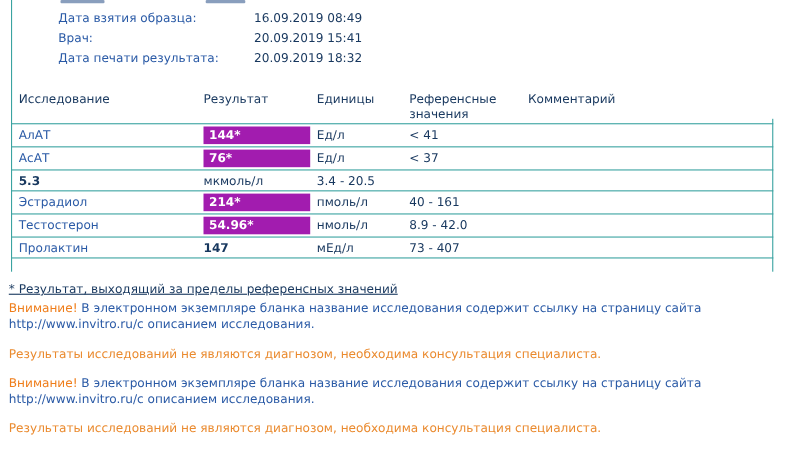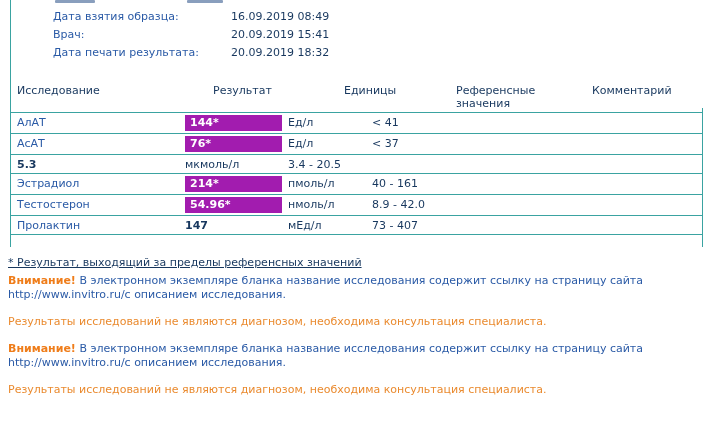--- a/index.html
+++ b/index.html
@@ -30,37 +30,37 @@
   
   .rtable { position:absolute; top:82px; left:10px; width:693px; }
   .trow {
     display:grid;
     grid-template-columns:175px 103px 84px 108px 1fr;
     border-bottom:1px solid #3aa3a1;
     align-items:start;
   }
   .trow > div { padding:3px 2px 2px 0; }
   .trow > div:first-child { padding-left:7px; }
-  .thead { border-bottom:1px solid #3aa3a1;gap:28px; }
+  .thead { border-bottom:1px solid #3aa3a1; }
   .thead > div { color:#17375e; padding-top:2px; padding-bottom:2px; line-height:13px; }
   .cell-ref-header { width:100px; }
   .test-name { color:#2a5aa6; }
   .result-pill { font-weight:bold; color:#17375e; display:inline-block; min-width:20px; }
   .result-pill.flagged {
     background:#a21caf; color:#ffffff; width:97px;
     padding:1px 0 2px 5px; margin-top:-1px;
   }
   .units-cell, .ref-cell { color:#17375e; }
   .comment-cell { color:#17375e; white-space:pre-line; line-height:13px; padding-top:3px; }
 
   
   .footnote { position:absolute; top:256px; left:8px; color:#17375e;text-decoration:underline; }
   .notices { position:absolute; top:274px; left:8px; width:706px; }
   .notice { line-height:14px; margin-bottom:13px; white-space:pre-line; }
-  .notice .prefix { color:#ef7d1a;font-weight:bold; }
+  .notice .prefix { color:#ef7d1a; }
   .notice .body { color:#2a5aa6; }
   .disclaimer { color:#ea8a2e; line-height:14px; margin-bottom:13px; }
   .notice2 { margin-top:2px; }
 </style>
 </head>
 <body>
 
 <div class="doc">
 
   <div class="vline left"></div>

